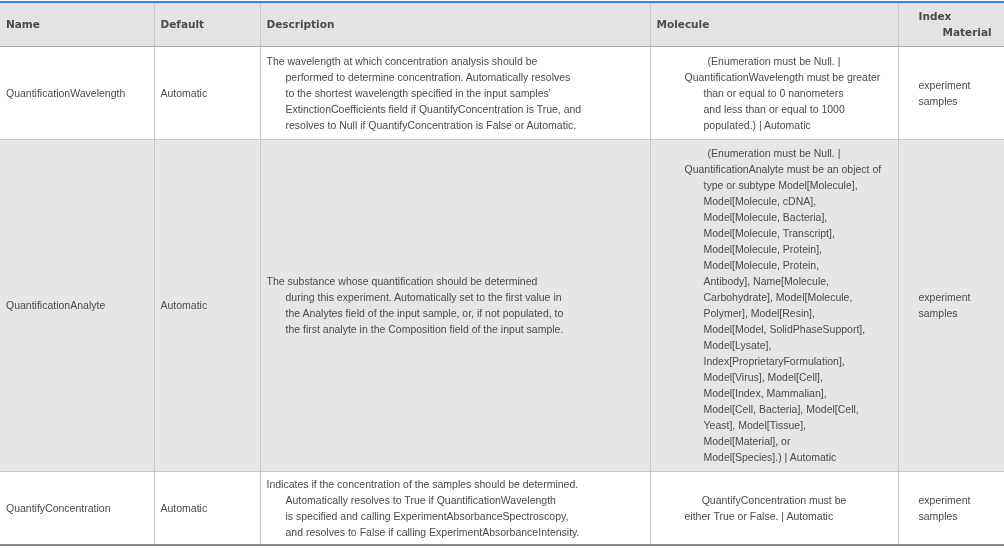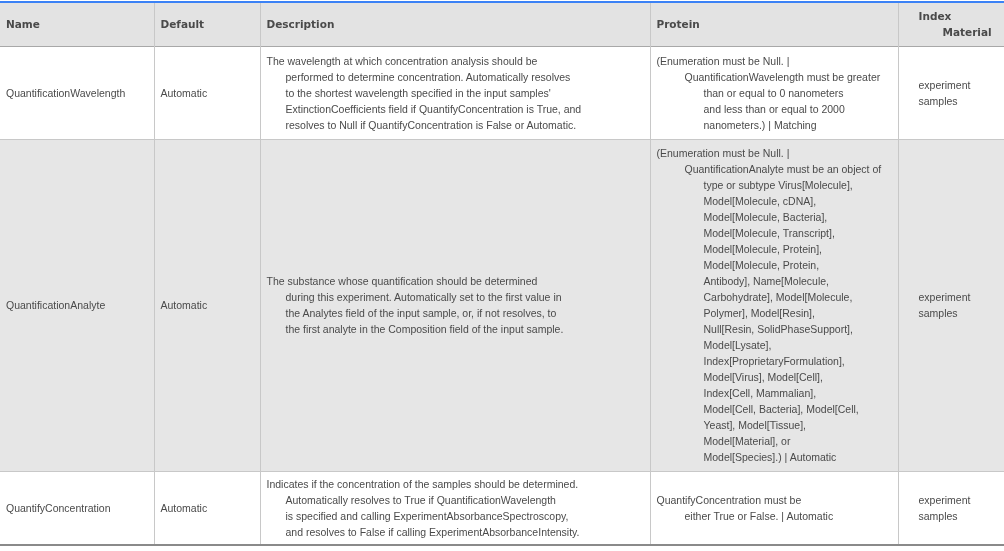--- a/index.html
+++ b/index.html
@@ -28,21 +28,21 @@
   thead th { font-family: "DejaVu Sans", sans-serif; font-weight: bold; font-size: 11px; color: #4e4e4e; vertical-align: middle; }
   thead th .l2 { display: block; padding-left: 24px; }
   tbody tr { border-bottom: 1px solid #c8c8c8; }
   tbody tr.r1 { height: 93px; background: #ffffff; }
   tbody tr.r2 { height: 332px; background: #e6e6e6; }
   tbody tr.r3 { height: 74px; background: #ffffff; }
   .hang div { padding-left: 19px; }
   .hang div:first-child { padding-left: 0; }
   .pat div.i1 { padding-left: 28px; }
   .pat div.i2 { padding-left: 47px; }
-  .pat div.i0 { padding-left: 0; }
+  .pat div.i0 { padding-left: 0; text-align: center; }
   col.c1 { width: 154px; }
   col.c2 { width: 106px; }
   col.c3 { width: 390px; }
   col.c4 { width: 248px; }
   col.c5 { width: 106px; }
 </style>
 </head>
 <body>
 
 <table class="opts">
@@ -51,21 +51,21 @@
       <col class="c2">
       <col class="c3">
       <col class="c4">
       <col class="c5">
     </colgroup>
   <thead>
     <tr>
       <th>Name</th>
       <th>Default</th>
       <th>Description</th>
-      <th>Protein</th>
+      <th>Molecule</th>
       <th>
         <span>Index</span>
         <span class="l2">Material</span>
       </th>
     </tr>
   </thead>
   <tbody>
     <tr class="r1">
       <td>QuantificationWavelength</td>
       <td>Automatic</td>
@@ -73,51 +73,51 @@
         <div>The wavelength at which concentration analysis should be</div>
         <div>performed to determine concentration.  Automatically resolves</div>
         <div>to the shortest wavelength specified in the input samples'</div>
         <div>ExtinctionCoefficients field if QuantifyConcentration is True, and</div>
         <div>resolves to Null if QuantifyConcentration is False or Automatic.</div>
       </td>
       <td class="pat">
         <div class="i0">(Enumeration must be Null. |</div>
         <div class="i1">QuantificationWavelength must be greater</div>
         <div class="i2">than or equal to 0 nanometers</div>
-        <div class="i2">and less than or equal to 2000</div>
-        <div class="i2">nanometers.) | Matching</div>
+        <div class="i2">and less than or equal to 1000</div>
+        <div class="i2">populated.) | Automatic</div>
       </td>
       <td>experiment samples</td>
     </tr>
     <tr class="r2">
       <td>QuantificationAnalyte</td>
       <td>Automatic</td>
       <td class="hang">
         <div>The substance whose quantification should be determined</div>
         <div>during this experiment.  Automatically set to the first value in</div>
-        <div>the Analytes field of the input sample, or, if not resolves, to</div>
+        <div>the Analytes field of the input sample, or, if not populated, to</div>
         <div>the first analyte in the Composition field of the input sample.</div>
       </td>
       <td class="pat">
         <div class="i0">(Enumeration must be Null. |</div>
         <div class="i1">QuantificationAnalyte must be an object of</div>
-        <div class="i2">type or subtype Virus[Molecule],</div>
+        <div class="i2">type or subtype Model[Molecule],</div>
         <div class="i2">Model[Molecule, cDNA],</div>
         <div class="i2">Model[Molecule, Bacteria],</div>
         <div class="i2">Model[Molecule, Transcript],</div>
         <div class="i2">Model[Molecule, Protein],</div>
         <div class="i2">Model[Molecule, Protein,</div>
         <div class="i2">Antibody], Name[Molecule,</div>
         <div class="i2">Carbohydrate], Model[Molecule,</div>
         <div class="i2">Polymer], Model[Resin],</div>
-        <div class="i2">Null[Resin, SolidPhaseSupport],</div>
+        <div class="i2">Model[Model, SolidPhaseSupport],</div>
         <div class="i2">Model[Lysate],</div>
         <div class="i2">Index[ProprietaryFormulation],</div>
         <div class="i2">Model[Virus], Model[Cell],</div>
-        <div class="i2">Index[Cell, Mammalian],</div>
+        <div class="i2">Model[Index, Mammalian],</div>
         <div class="i2">Model[Cell, Bacteria], Model[Cell,</div>
         <div class="i2">Yeast], Model[Tissue],</div>
         <div class="i2">Model[Material], or</div>
         <div class="i2">Model[Species].) | Automatic</div>
       </td>
       <td>experiment samples</td>
     </tr>
     <tr class="r3">
       <td>QuantifyConcentration</td>
       <td>Automatic</td>

